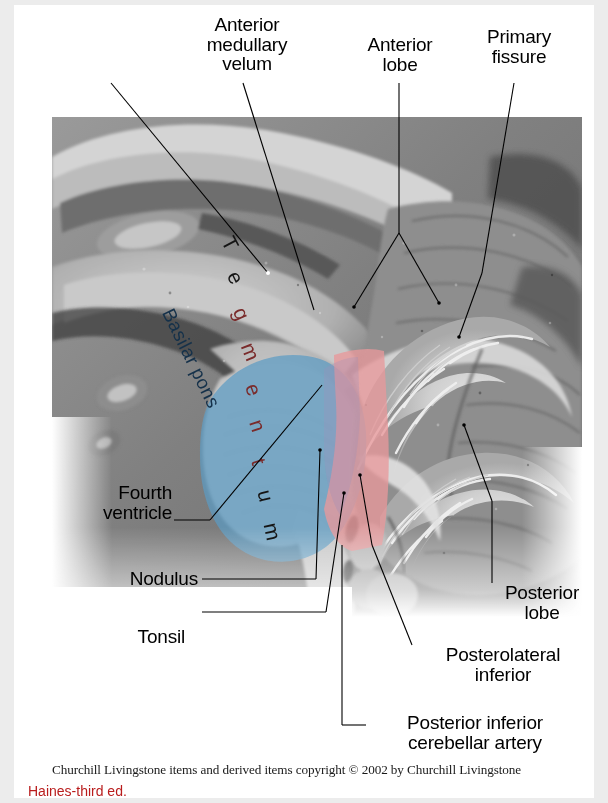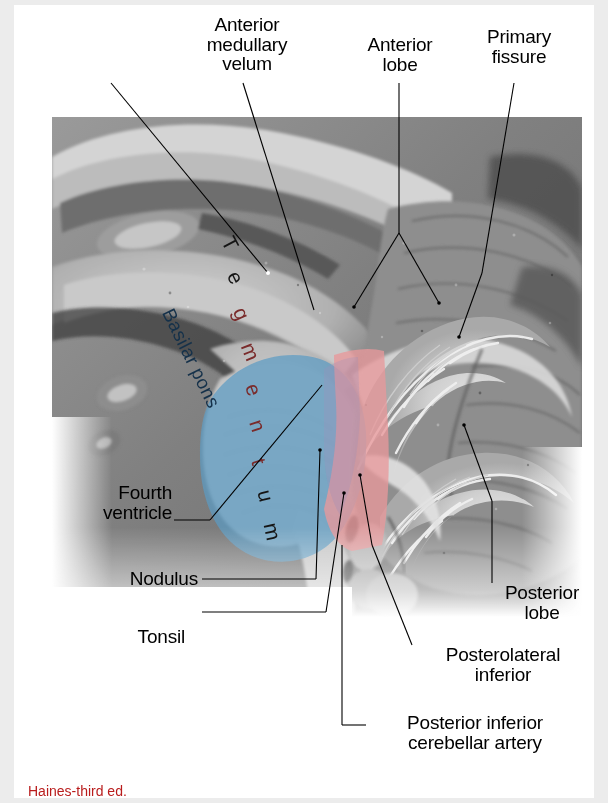--- a/index.html
+++ b/index.html
@@ -423,16 +423,17 @@
 
     <div class="label l" style="left:468px; top:578px; width:120px;">Posterior
 lobe</div>
 
     <div class="label l" style="left:404px; top:640px; width:170px;">Posterolateral
 inferior</div>
 
     <div class="label l" style="left:356px; top:708px; width:210px;">Posterior inferior
 cerebellar artery</div>
 
+    <div id="copyright">Churchill Livingstone items and derived items copyright © 2002 by Churchill Livingstone</div>
   </div>
 
   <div id="source-note">Haines-third ed.</div>
 </div>
 
 </body></html>

